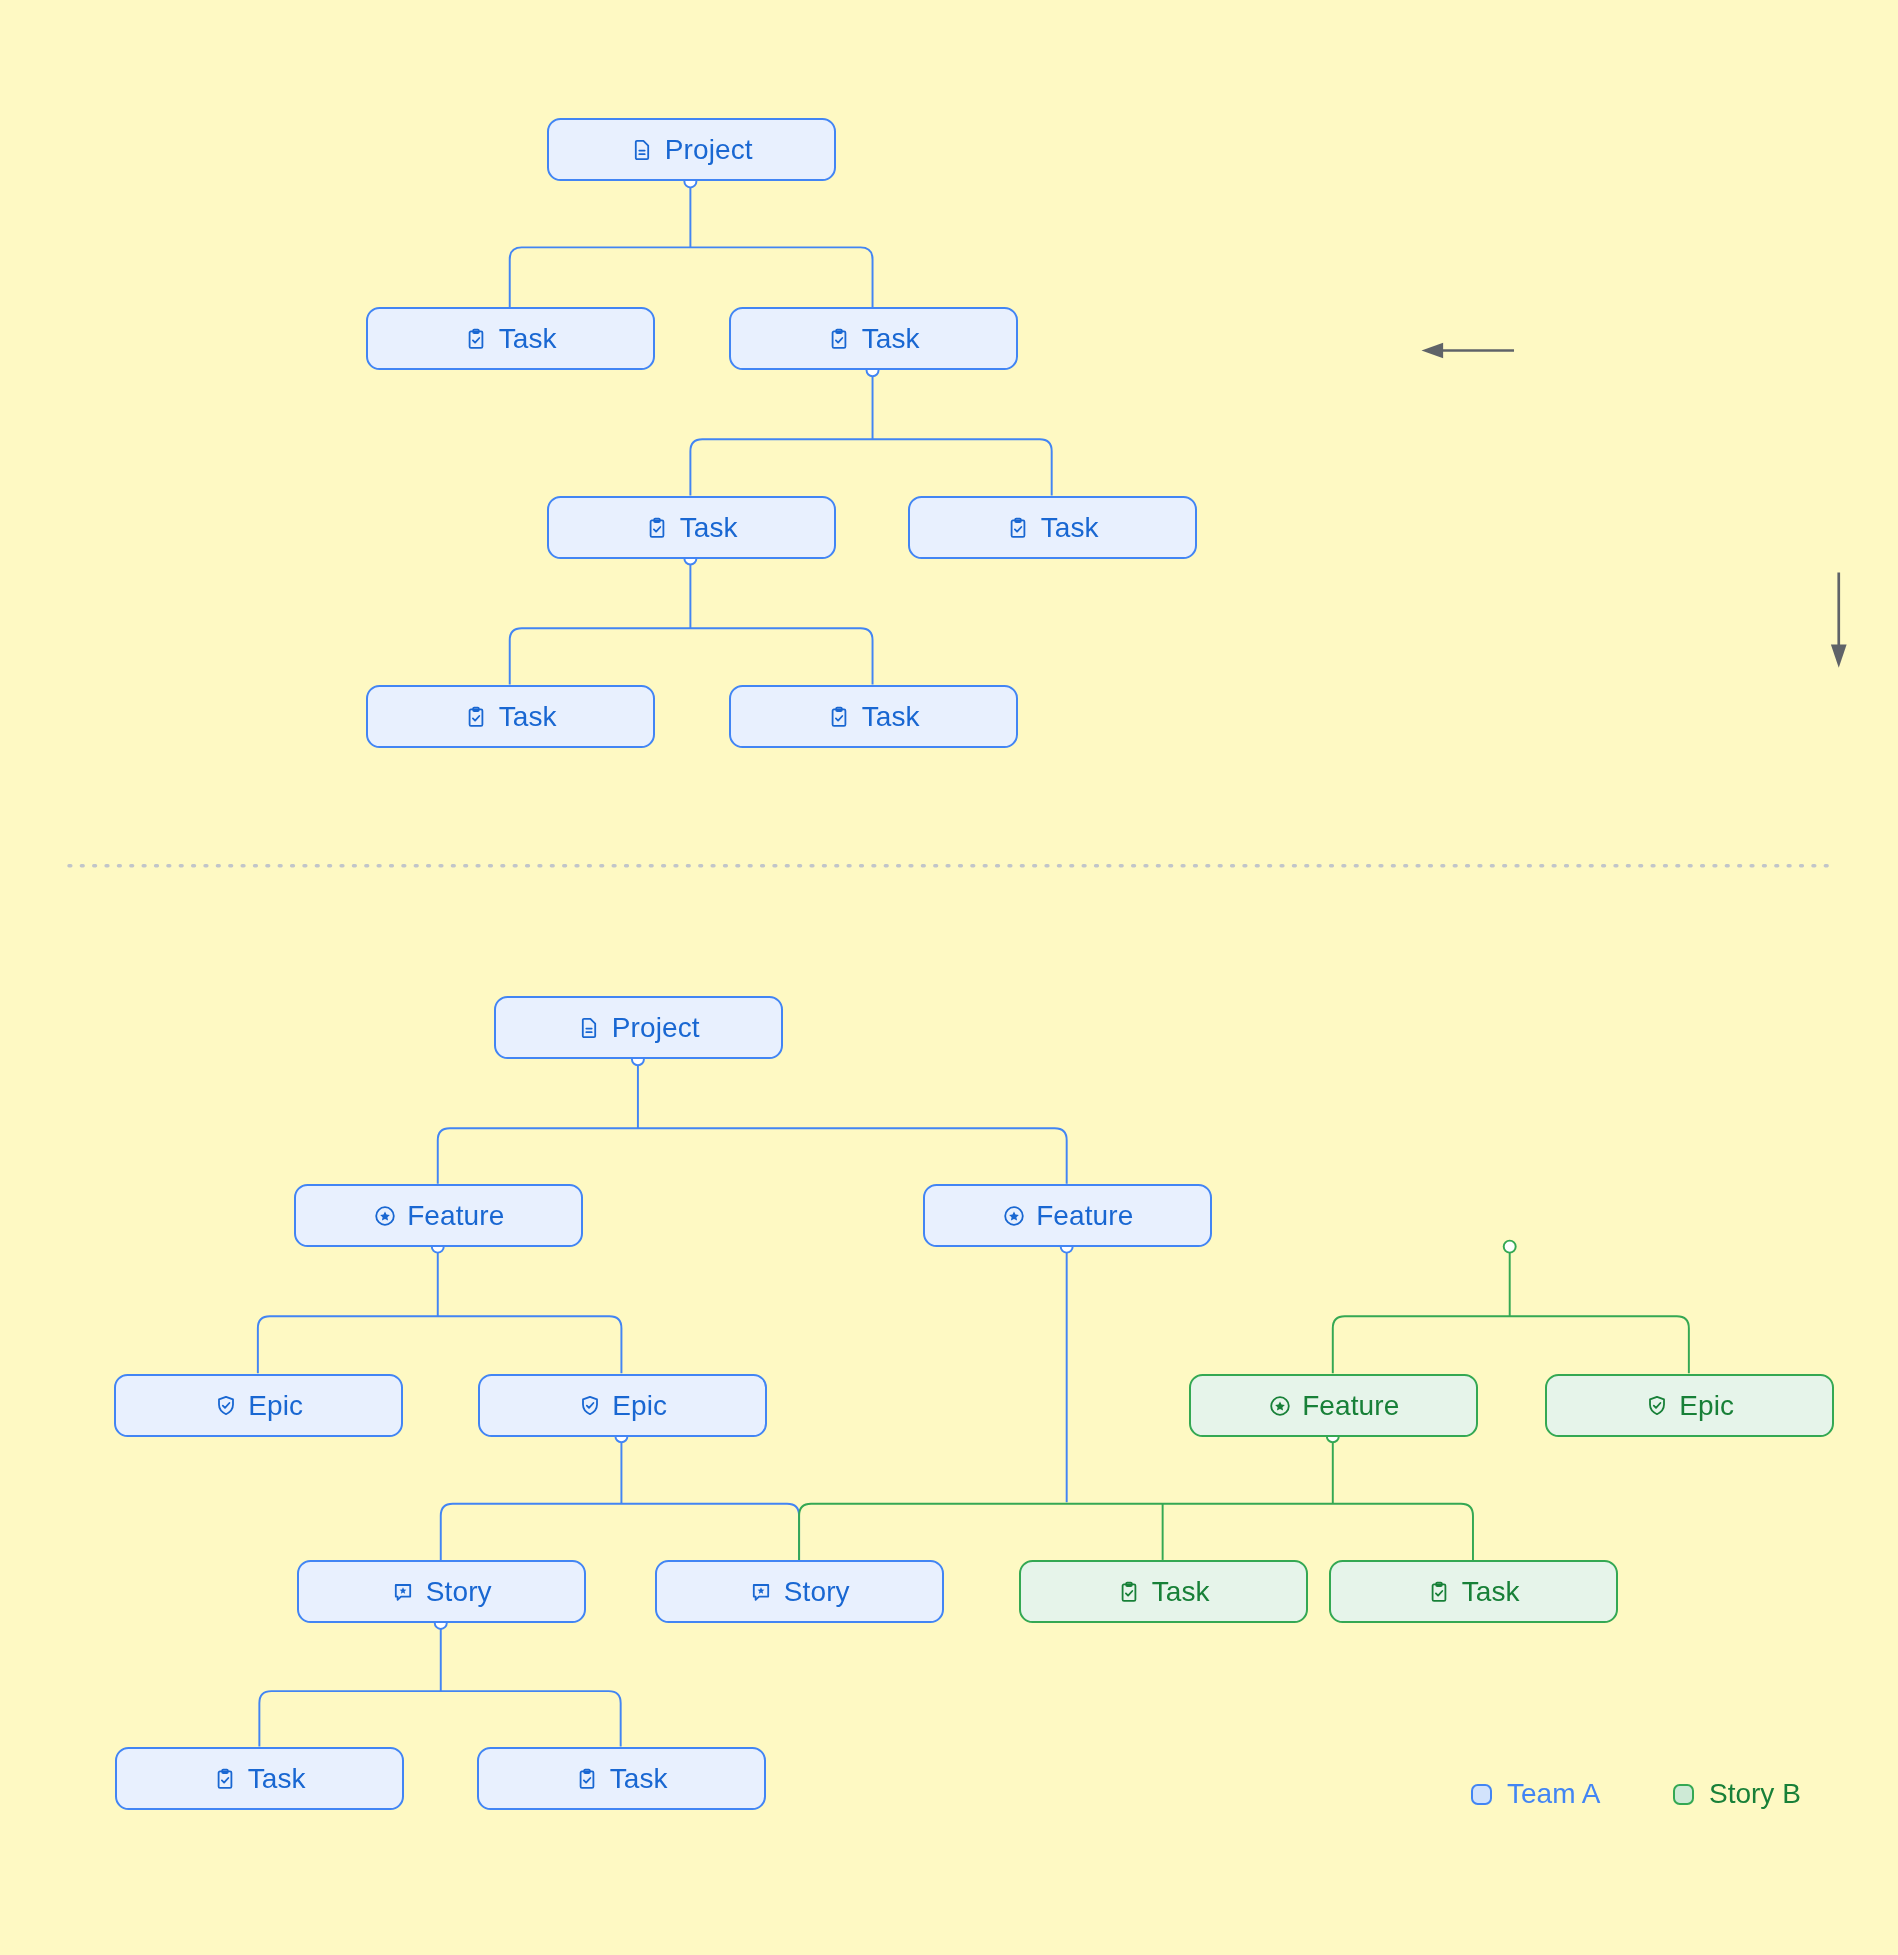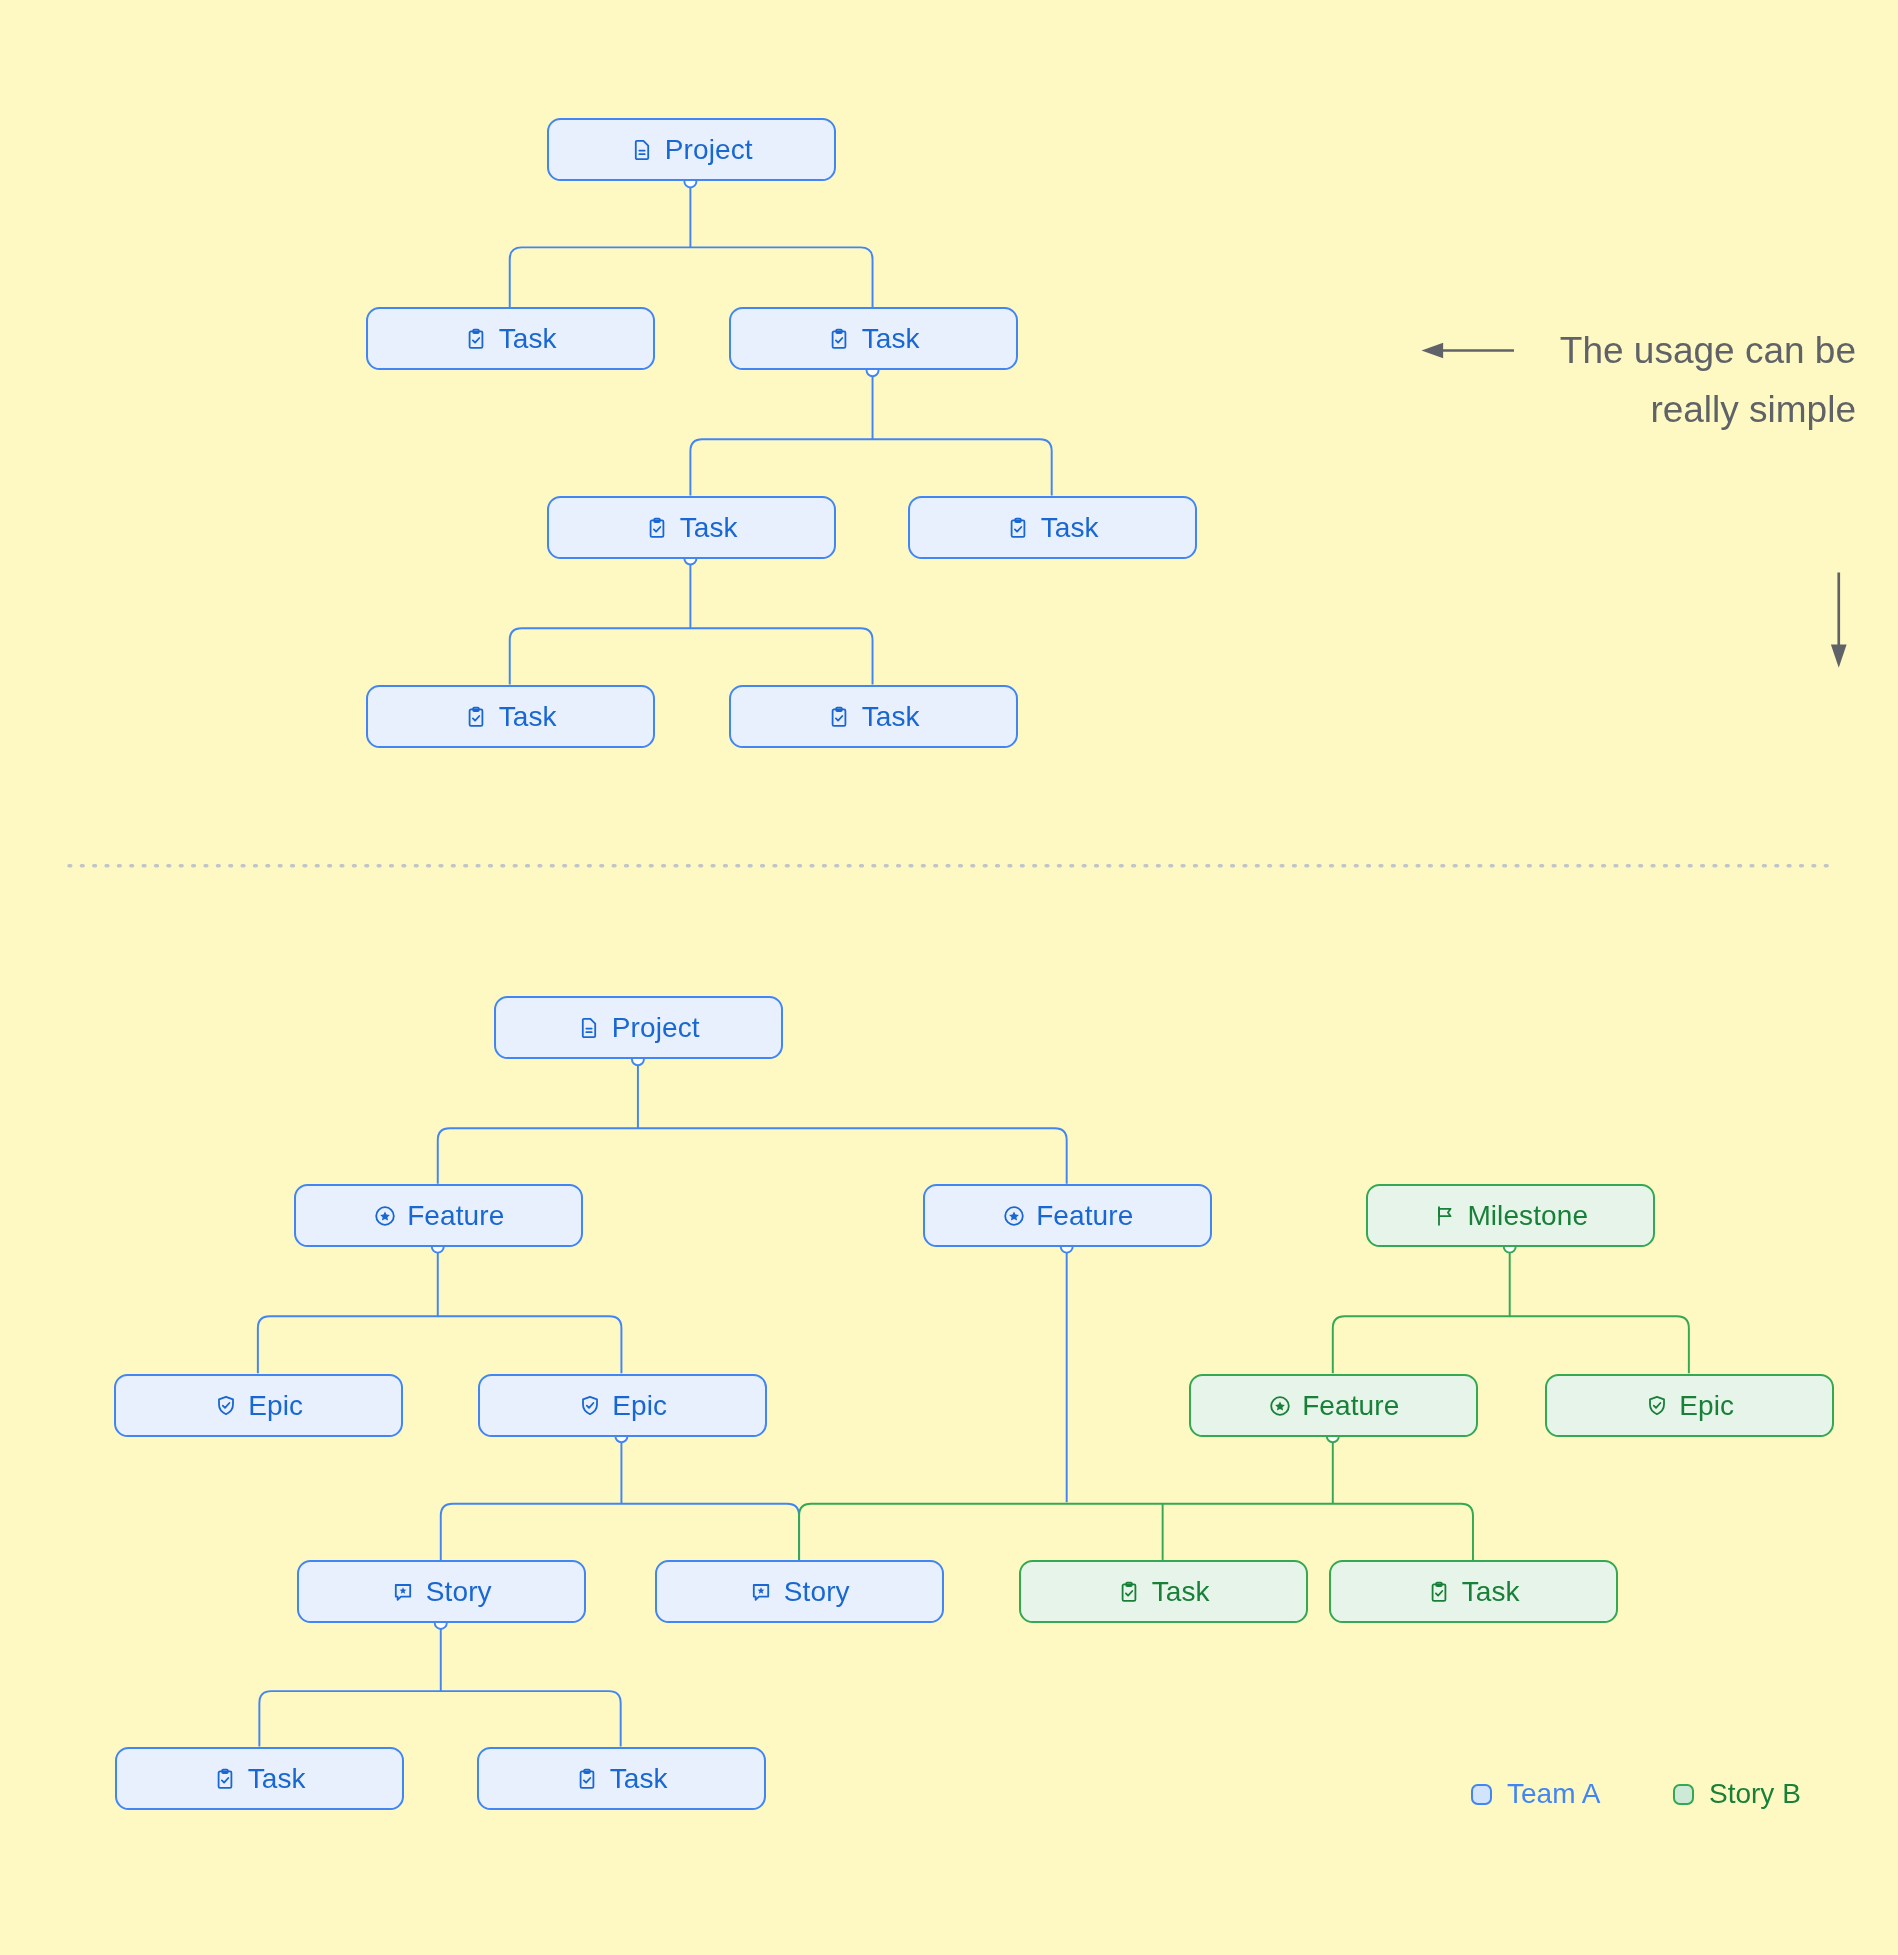--- a/index.html
+++ b/index.html
@@ -180,24 +180,20 @@
   <div class="node team-a" style="left:729px;top:685px">
     <svg class="icon" viewBox="0 0 24 24">
       <rect x="5.6" y="4.4" width="12.8" height="16.4" rx="1.4" fill="none" stroke="currentColor" stroke-width="1.8"></rect>
       <rect x="9.2" y="2.6" width="5.6" height="3.4" rx="1" fill="none" stroke="currentColor" stroke-width="1.8"></rect>
       <path d="M8.9 13.4l2.2 2.2 4.2-4.6" fill="none" stroke="currentColor" stroke-width="1.8" stroke-linecap="round" stroke-linejoin="round"></path>
     </svg>
     <span class="label">Task</span>
   </div>
 
   <div class="annotation">
-    <div class="para1">
-      <div>The usage can be</div>
-      <div>really simple</div>
-    </div>
     <div class="para2">
     </div>
   </div>
 
   <svg class="arrow" style="left:1420px;top:340px" width="97" height="21" viewBox="0 0 130 28">
     <line x1="27" y1="14" x2="126" y2="14"></line>
     <polygon points="2,14 31,3.5 31,24.5"></polygon>
   </svg>
 
   <svg class="arrow" style="left:1829px;top:571px" width="21" height="99" viewBox="0 0 28 132">
@@ -222,27 +218,20 @@
   </div>
 
   <div class="node team-a" style="left:923px;top:1184px">
     <svg class="icon" viewBox="0 0 24 24">
       <circle cx="12" cy="12" r="8.8" fill="none" stroke="currentColor" stroke-width="1.8"></circle>
       <polygon points="12,7.4 13.5,10.5 16.9,10.9 14.4,13.2 15.1,16.6 12,14.9 8.9,16.6 9.6,13.2 7.1,10.9 10.5,10.5" fill="currentColor"></polygon>
     </svg>
     <span class="label">Feature</span>
   </div>
 
-  <div class="node team-b" style="left:1366px;top:1184px">
-    <svg class="icon" viewBox="0 0 24 24">
-      <path d="M6 3.2v17.6" stroke="currentColor" stroke-width="1.8" stroke-linecap="round" fill="none"></path>
-      <path d="M6 4.8h11.6l-2.7 3.7 2.7 3.7H6z" fill="none" stroke="currentColor" stroke-width="1.8" stroke-linejoin="round"></path>
-    </svg>
-    <span class="label">Milestone</span>
-  </div>
 
   <div class="node team-a" style="left:114px;top:1374px">
     <svg class="icon" viewBox="0 0 24 24">
       <path d="M12 2.8l7 2.6v5.2c0 4.6-3 7.8-7 9.6-4-1.8-7-5-7-9.6V5.4z" fill="none" stroke="currentColor" stroke-width="1.8" stroke-linejoin="round"></path>
       <path d="M8.8 11.6l2.2 2.2 4.4-4.8" fill="none" stroke="currentColor" stroke-width="1.8" stroke-linecap="round" stroke-linejoin="round"></path>
     </svg>
     <span class="label">Epic</span>
   </div>
 
   <div class="node team-a" style="left:478px;top:1374px">

